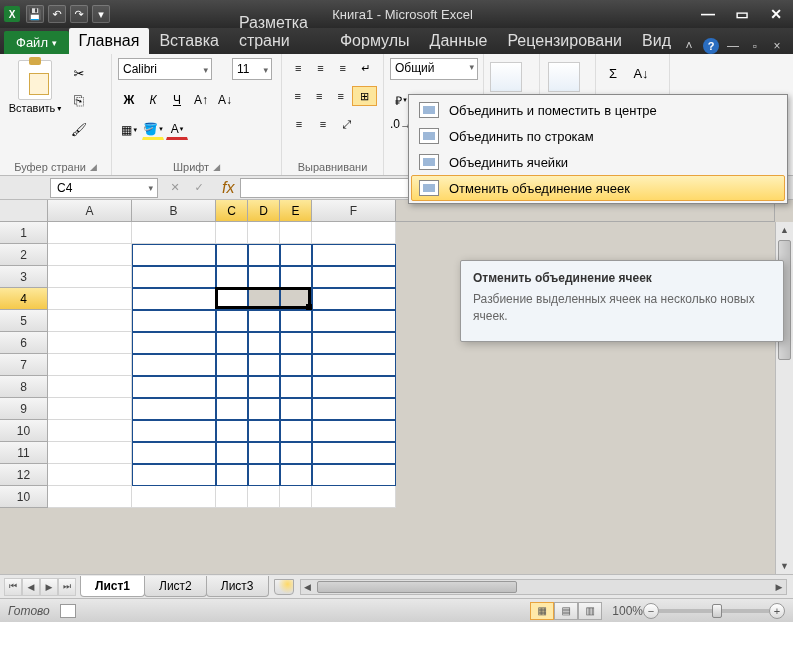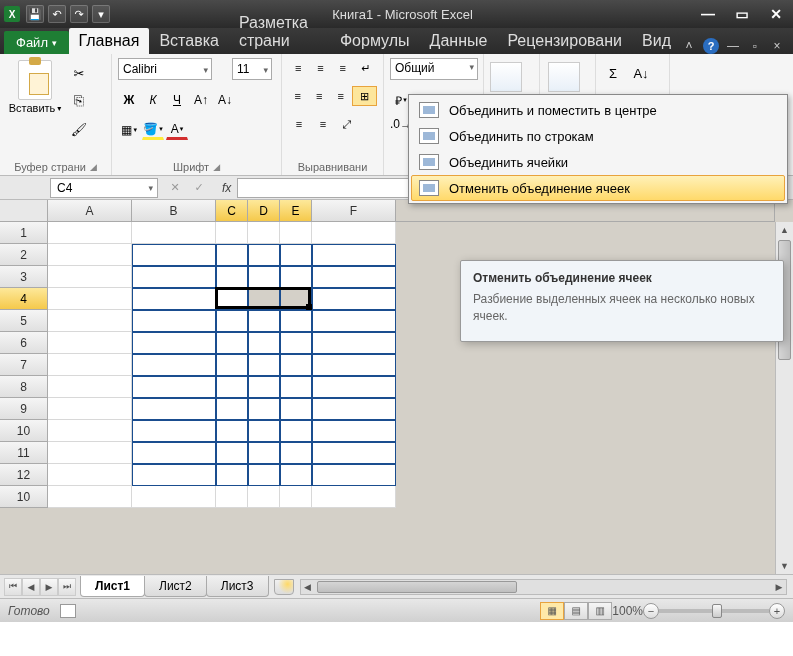--- a/index.html
+++ b/index.html
@@ -84,21 +84,21 @@
 .tooltip { position: absolute; left: 460px; top: 260px; width: 324px; background: #f1f5f9; border: 1px solid #999; box-shadow: 2px 2px 8px rgba(0,0,0,0.25); padding: 10px 12px 16px; z-index: 25; border-radius: 2px; }
 .tooltip .tt-title { font-size: 12px; font-weight: bold; color: #333; margin-bottom: 6px; }
 .tooltip .tt-body { font-size: 12px; color: #666; line-height: 1.4; }
 
 
 .formula-bar { height: 24px; background: #e8e8e8; border-bottom: 1px solid #bbb; display: flex; align-items: center; }
 .name-box { width: 108px; height: 20px; background: #fff; border: 1px solid #aaa; margin: 0 0 0 50px; padding: 0 6px; font-size: 12px; display: flex; align-items: center; position: relative; }
 .name-box::after { content: "▾"; position: absolute; right: 4px; font-size: 9px; color: #666; }
 .fx-btns { display: flex; gap: 6px; padding: 0 8px; }
 .fx-btn { width: 18px; height: 18px; display: flex; align-items: center; justify-content: center; font-size: 11px; color: #999; }
-.fx-label { font-style: italic; font-size: 12px; color: #404040; padding: 0 6px; }
+.fx-label { font-style: italic; font-size: 16px; color: #a16207; padding: 0 6px; }
 .formula-input { flex: 1; height: 20px; background: #fff; border: 1px solid #aaa; margin-right: 6px; }
 .expand-fb { width: 18px; display: flex; align-items: center; justify-content: center; color: #888; font-size: 10px; }
 
 
 .grid-wrap { position: relative; height: 374px; background: #d4d0c8; display: flex; }
 .corner { width: 48px; height: 22px; background: #e8e8e8; border-right: 1px solid #aaa; border-bottom: 1px solid #aaa; }
 .col-headers { display: flex; height: 22px; }
 .col-h { background: linear-gradient(#f5f5f5, #e0e0e0); border-right: 1px solid #aaa; border-bottom: 1px solid #aaa; font-size: 12px; display: flex; align-items: center; justify-content: center; color: #333; }
 .col-h.sel { background: linear-gradient(#fde89a, #f5c94b); color: #000; }
 .row-headers { width: 48px; }
@@ -125,21 +125,21 @@
 .hscroll .thumb { position: absolute; left: 16px; top: 1px; bottom: 1px; width: 200px; background: linear-gradient(#d5d5d5,#bfbfbf); border: 1px solid #999; border-radius: 2px;}
 .hscroll .arr { position: absolute; top: 0; bottom: 0; width: 14px; display: flex; align-items: center; justify-content: center; font-size: 9px; color: #555; }
 
 
 .statusbar { height: 24px; background: linear-gradient(#e8e8e8, #d0d0d0); border-top: 1px solid #bbb; display: flex; align-items: center; padding: 0 8px; font-size: 12px; color: #555; }
 .statusbar .status-left { flex: 1; display: flex; align-items: center; gap: 10px; font-style: italic; }
 .macro-icon { width: 16px; height: 14px; border: 1px solid #999; background: #fff; }
 .view-btns { display: flex; gap: 0; }
 .view-btn { width: 24px; height: 18px; border: 1px solid #aaa; background: linear-gradient(#f5f5f5,#dedede); display: flex; align-items: center; justify-content: center; font-size: 10px; }
 .view-btn.active { background: #ffe9a8; border-color: #e8a33d; }
-.zoom-area { display: flex; align-items: center; margin-left: 0; }
+.zoom-area { display: flex; align-items: center; margin-left: 10px; }
 .zoom-slider { width: 110px; height: 4px; background: #bbb; position: relative; }
 .zoom-slider .tick { position: absolute; left: 50%; top: -3px; width: 1px; height: 10px; background: #888; }
 .zoom-slider .handle { position: absolute; left: 48%; top: -5px; width: 10px; height: 14px; background: linear-gradient(#f8f8f8,#ccc); border: 1px solid #888; border-radius: 2px; }
 .zoom-btn { width: 16px; height: 16px; border: 1px solid #999; border-radius: 50%; display: flex; align-items: center; justify-content: center; font-size: 11px; background: linear-gradient(#fff,#ddd); }
 .rowfill { background: #d4d0c8; }
 </style>
 </head>
 <body>
 
 <div class="titlebar">

